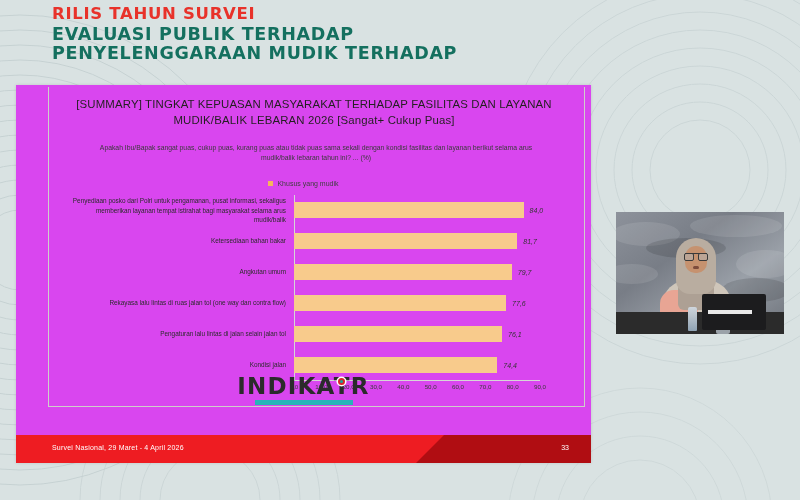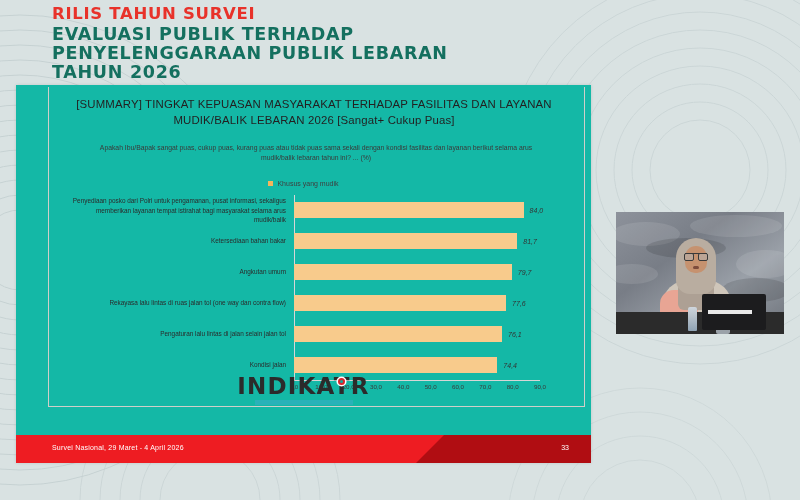--- a/index.html
+++ b/index.html
@@ -18,21 +18,21 @@
   }
   .hd-line{
     font-weight:bold;letter-spacing:0.7px;line-height:1.0;
     white-space:nowrap;font-family:"DejaVu Sans", sans-serif;
   }
   #hd-red{font-size:16.5px;color:#e8322a;margin-bottom:3px;}
   .hd-teal{font-size:17.5px;color:#14705f;margin-bottom:1.5px;}
   
   #slide{
     position:absolute;left:16px;top:85px;width:575px;height:378px;
-    background:#14b8a6;z-index:2;box-shadow:0 0 3px rgba(0,0,0,0.12);
+    background:#d946ef;z-index:2;box-shadow:0 0 3px rgba(0,0,0,0.12);
   }
   #slide-inner{
     position:absolute;left:32px;top:2px;right:6px;bottom:56px;
     border-left:1px solid #cfcfc9;border-right:1px solid #cfcfc9;
     border-bottom:1px solid #cfcfc9;
   }
   
   #chart-title{
     position:absolute;left:48px;top:12px;width:500px;text-align:center;
     font-size:11.4px;color:#231f20;line-height:1.38;letter-spacing:0.15px;
@@ -213,22 +213,21 @@
     <circle cx="640" cy="520" r="60"></circle>
       <circle cx="640" cy="520" r="84"></circle>
     <circle cx="640" cy="520" r="108"></circle>
       <circle cx="640" cy="520" r="132"></circle>
   </g>
 </svg>
 
 <div id="header">
   <div class="hd-line" id="hd-red">RILIS TAHUN SURVEI</div>
   <div class="hd-line hd-teal">EVALUASI PUBLIK TERHADAP</div>
-  <div class="hd-line hd-teal">PENYELENGGARAAN PUBLIK LEBARAN</div>
-  <div class="hd-line hd-teal">TAHUN 2026</div>
+  <div class="hd-line hd-teal">PENYELENGGARAAN MUDIK TERHADAP</div>
 </div>
 
 <div id="slide">
   <div id="slide-inner"></div>
 
   <div id="chart-title">[SUMMARY] TINGKAT KEPUASAN MASYARAKAT TERHADAP FASILITAS DAN LAYANAN MUDIK/BALIK LEBARAN 2026 [Sangat+ Cukup Puas]</div>
   <div id="chart-subtitle">Apakah Ibu/Bapak sangat puas, cukup puas, kurang puas atau tidak puas sama sekali dengan kondisi fasilitas dan layanan berikut selama arus mudik/balik lebaran tahun ini? ... (%)</div>
 
   <div id="legend">
     <span id="legend-swatch"></span>

